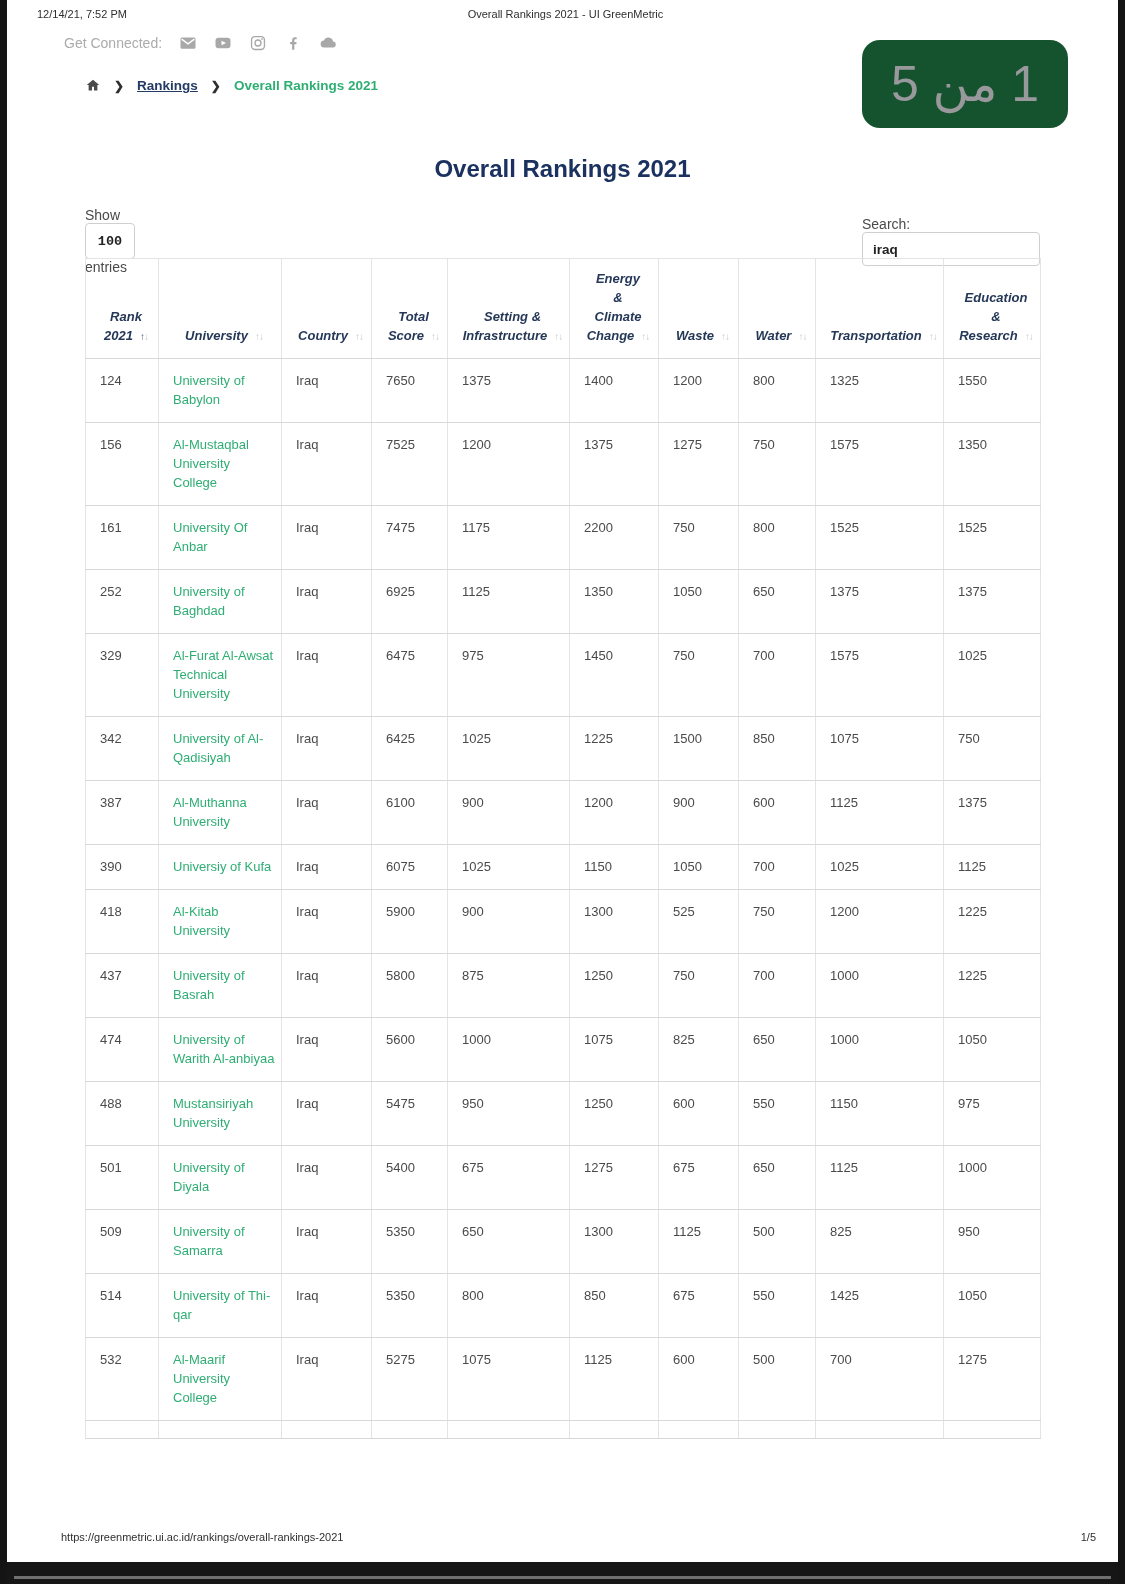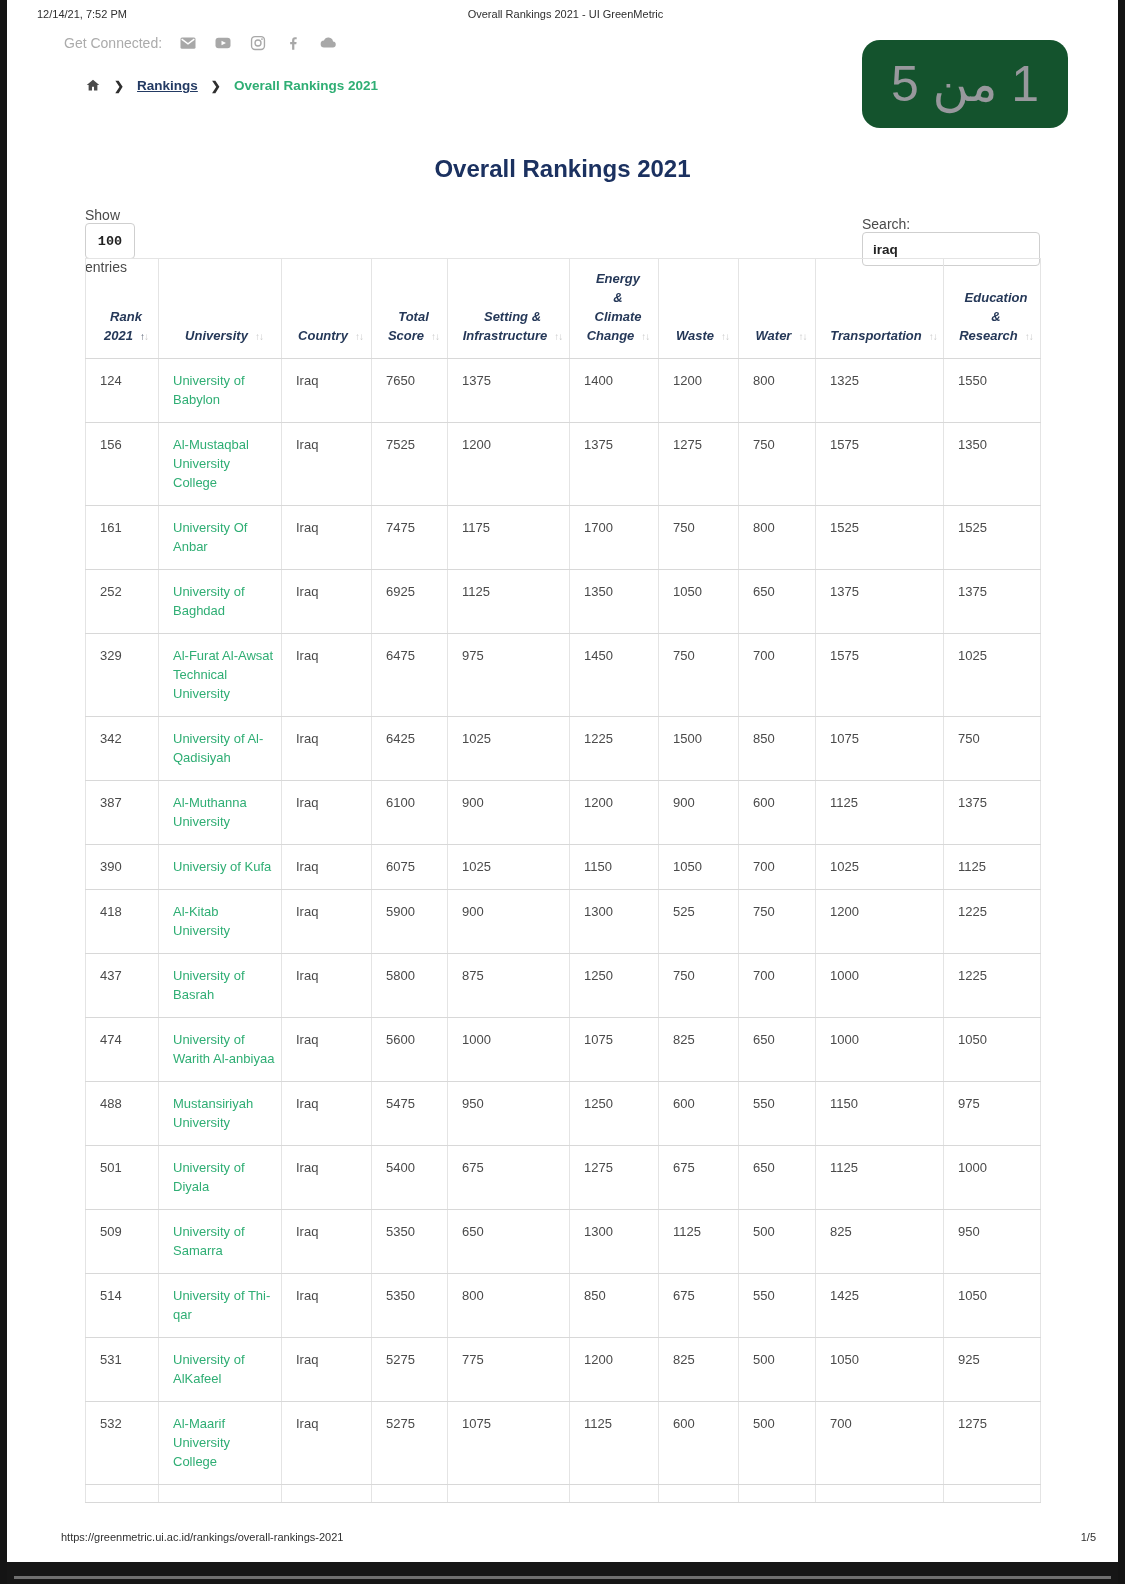--- a/index.html
+++ b/index.html
@@ -215,21 +215,21 @@
           <td>750</td>
           <td>1575</td>
           <td>1350</td>
         </tr>
         <tr>
           <td>161</td>
           <td><a class="uni">University Of Anbar</a></td>
           <td>Iraq</td>
           <td>7475</td>
           <td>1175</td>
-          <td>1700</td>
+          <td>2200</td>
           <td>750</td>
           <td>800</td>
           <td>1525</td>
           <td>1525</td>
         </tr>
         <tr>
           <td>252</td>
           <td><a class="uni">University of Baghdad</a></td>
           <td>Iraq</td>
           <td>6925</td>
@@ -366,32 +366,20 @@
           <td>Iraq</td>
           <td>5350</td>
           <td>800</td>
           <td>850</td>
           <td>675</td>
           <td>550</td>
           <td>1425</td>
           <td>1050</td>
         </tr>
         <tr>
-          <td>531</td>
-          <td><a class="uni">University of AlKafeel</a></td>
-          <td>Iraq</td>
-          <td>5275</td>
-          <td>775</td>
-          <td>1200</td>
-          <td>825</td>
-          <td>500</td>
-          <td>1050</td>
-          <td>925</td>
-        </tr>
-        <tr>
           <td>532</td>
           <td><a class="uni">Al-Maarif University College</a></td>
           <td>Iraq</td>
           <td>5275</td>
           <td>1075</td>
           <td>1125</td>
           <td>600</td>
           <td>500</td>
           <td>700</td>
           <td>1275</td>

